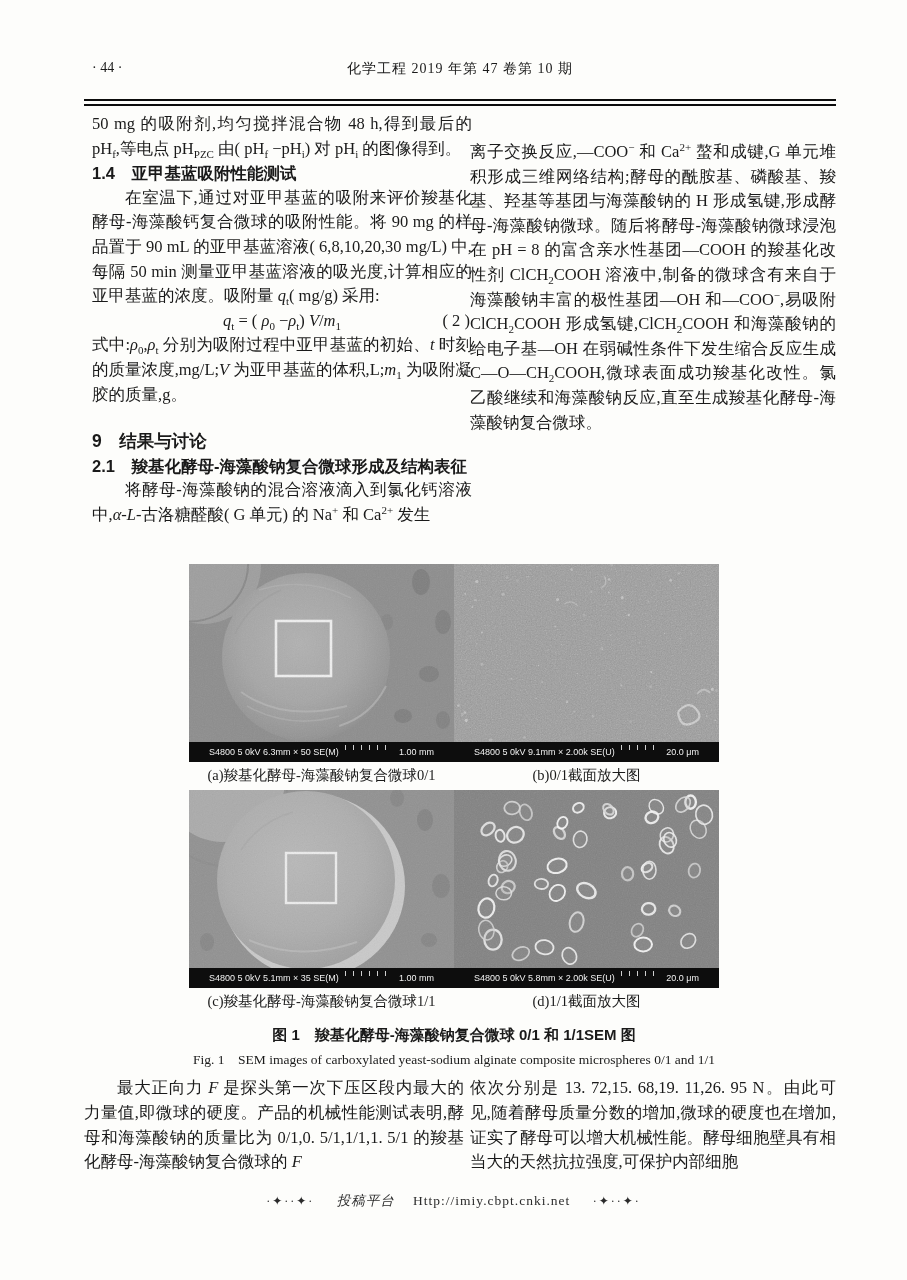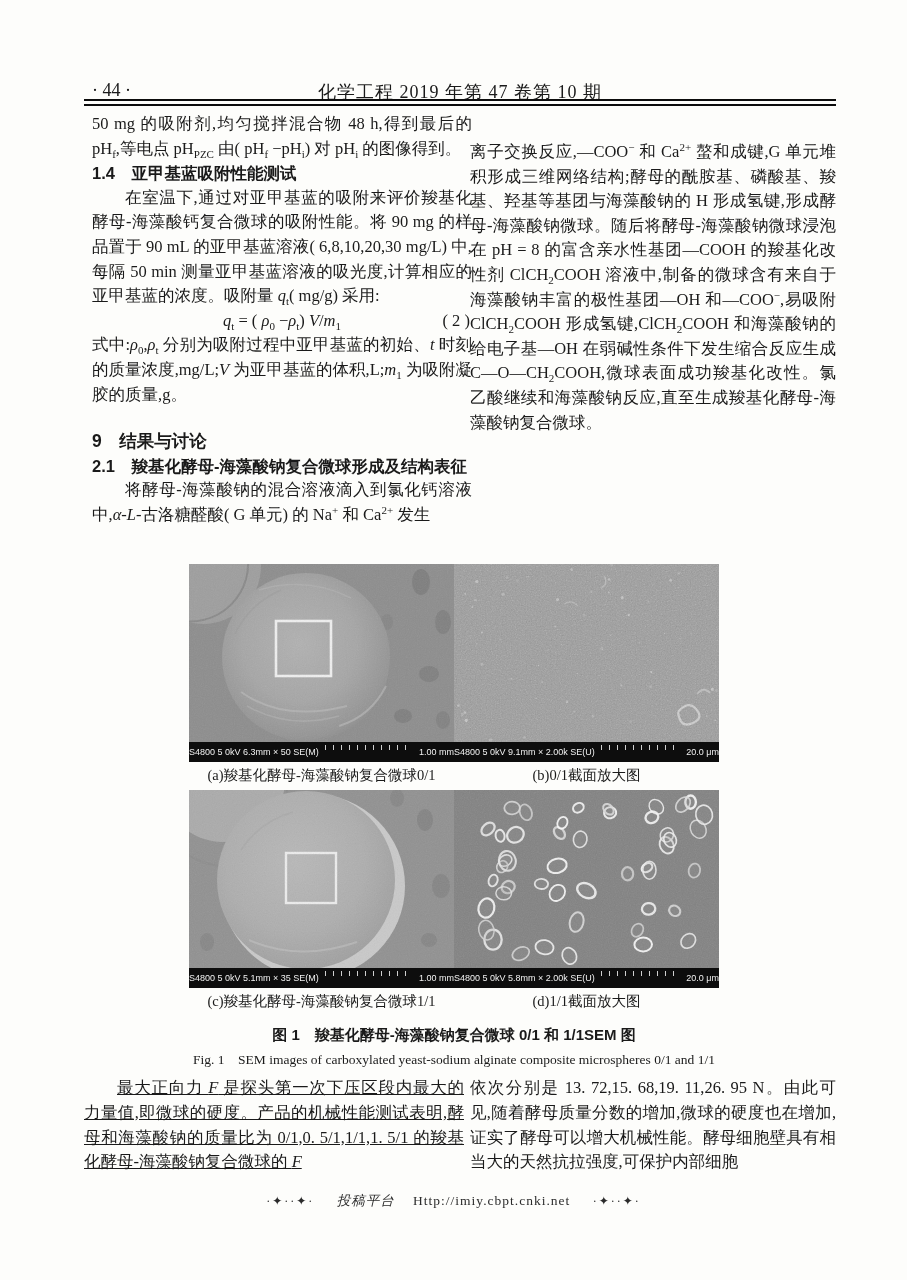--- a/index.html
+++ b/index.html
@@ -2,21 +2,21 @@
 <html><head>
 <meta charset="utf-8">
 <style>
   html,body{margin:0;padding:0;background:#e8e8e8;}
   .page{
     position:relative; width:907px; height:1280px; margin:0 auto;
     background:#fdfdfb; overflow:hidden;
     font-family:"Liberation Serif", serif; color:#1a1a1a;
   }
   
-  .hdr{position:absolute; left:84px; top:80px; width:752px; height:26px; font-size:18px;}
+  .hdr{position:absolute; left:84px; top:60px; width:752px; height:26px; font-size:14px;}
   .hdr .pgnum{position:absolute; left:8px; top:0;}
   .hdr .jtitle{position:absolute; left:0; right:0; top:0; text-align:center; letter-spacing:1px;}
   .hdr-rule{position:absolute; left:84px; top:99px; width:752px; height:7px;
     border-top:2.5px solid #0c0c0c; border-bottom:2px solid #0c0c0c; box-sizing:border-box;}
   
   .col{position:absolute; top:112px; font-size:16.5px; line-height:24.6px; text-align:justify;}
   .col-l{left:92px; width:380px;}
   .col-r{left:470px; width:366px;margin-top:28px;}
   .col p{margin:0;}
   .indent{text-indent:2em;}
@@ -26,32 +26,32 @@
   .eq-row .eq-num{position:absolute; right:2px; top:0;}
   sub,sup{font-size:11px; line-height:0;}
   
   .figure{position:absolute; left:189px; top:564px; width:530px;}
   .sem-grid{display:grid; grid-template-columns:265px 265px;}
   .sem-cell{position:relative; width:265px; height:198px; background:#888;}
   .sem-canvas{width:265px; height:178px; display:block;}
   .sem-canvas svg{display:block;}
   .sem-bar{width:265px; height:20px; background:#0d0d0d; color:#f2f2f2;
     font-family:"Liberation Sans", sans-serif; font-size:9px;
-    display:flex; align-items:center; box-sizing:border-box; padding:0 0;}
+    display:flex; align-items:center; box-sizing:border-box; padding:0 20px;}
   .sem-bar .info{white-space:nowrap;}
   .sem-bar .ticks{flex:1; height:5px; align-self:flex-start; margin:3px 6px 0 6px;
     background:repeating-linear-gradient(90deg,#cfcfcf 0 1px,transparent 1px 8px);}
   .sem-bar .scale{white-space:nowrap;}
   .sem-cap{height:28px; line-height:26px; text-align:center; font-size:14.5px; color:#1a1a1a;}
   .fig-cap-zh{margin-top:10px; text-align:center; font-family:"Liberation Sans", sans-serif;
     font-weight:bold; font-size:15px;}
   .fig-cap-en{margin-top:6px; text-align:center; font-size:13.5px;}
   
   .bot{position:absolute; top:1076px; font-size:16.5px; line-height:24.8px; text-align:justify;}
-  .bot-l{left:84px; width:380px;text-decoration:underline;}
+  .bot-l{left:84px; width:380px;}
   .bot-r{left:470px; width:366px;}
   
   .submit-line{position:absolute; left:0; top:1192px; width:100%; text-align:center;
     font-size:13.5px; color:#2b2b2b; letter-spacing:1px;}
   .submit-line .deco{color:#2b2b2b; font-size:12px; letter-spacing:2px;}
   .submit-line .plat{font-style:italic; margin:0 14px 0 18px;}
   .submit-line .url{margin-right:18px;}
   .copyright{position:absolute; left:28px; top:1236px; width:860px;
     font-size:15.5px; color:#b9b9b9; letter-spacing:0.3px;}
 </style>

